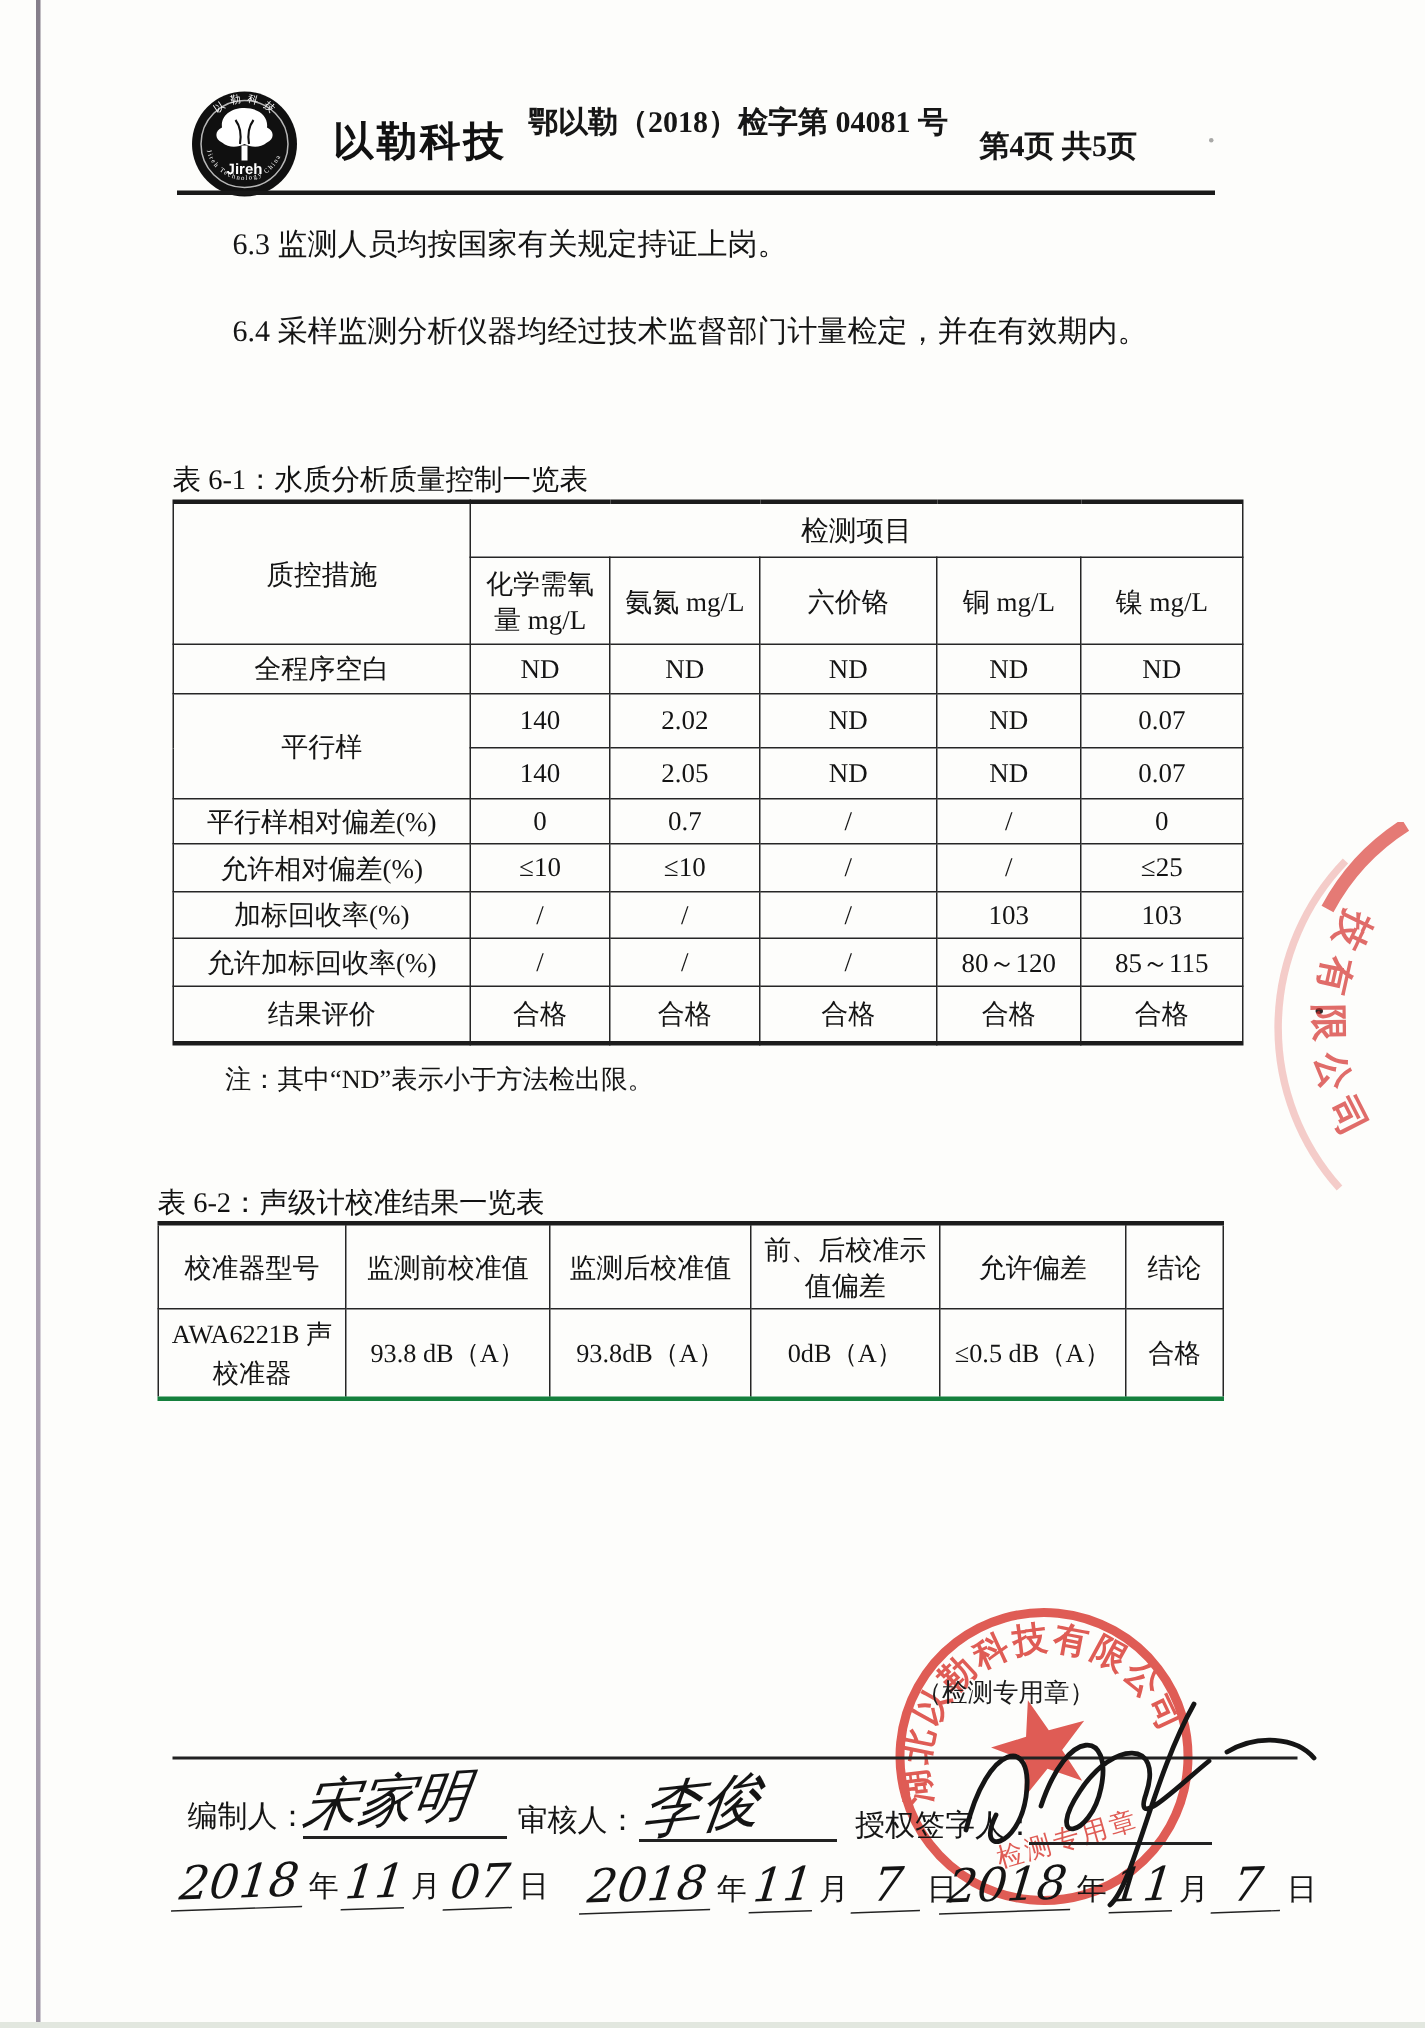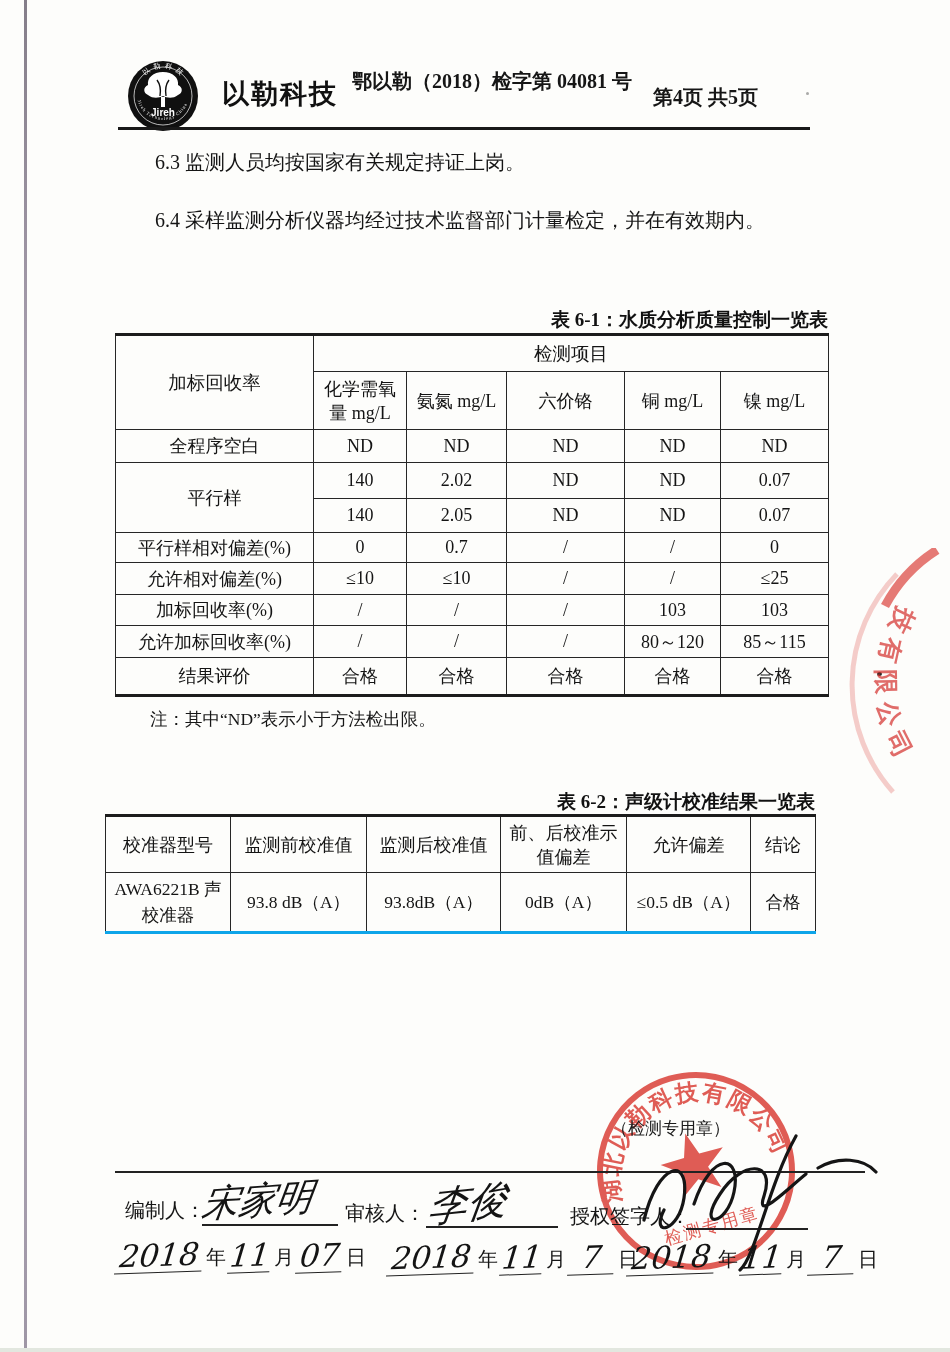--- a/index.html
+++ b/index.html
@@ -23,31 +23,31 @@
   .header-rule{position:absolute;left:118px;top:127px;width:692px;height:3px;background:#191919;}
 
   
   .para{position:absolute;font-size:20px;color:#151515;white-space:nowrap;}
   .p1{left:155px;top:149px;}
   .p2{left:155px;top:207px;}
   .p3{left:155px;top:232px;}
   .p4{left:122px;top:267px;}
 
   
-  .tbl-title{position:absolute;text-align:right;font-weight:bold;font-size:19px;color:#111;}
+  .tbl-title{position:absolute;text-align:left;font-weight:normal;font-size:19px;color:#111;}
   .t1-title{left:115px;width:713px;top:307px;}
   .t2-title{left:105px;width:710px;top:789px;}
 
   table{border-collapse:collapse;table-layout:fixed;position:absolute;background:transparent;}
   .t1{left:115px;top:333px;width:713px;}
   .t2{left:105px;top:814px;width:710px;}
   th,td{border:1.5px solid #262626;text-align:center;vertical-align:middle;
     font-size:18px;font-weight:normal;color:#141414;padding:0 2px;overflow:hidden;}
   .t1{border-top:3px solid #1c1c1c;border-bottom:3px solid #1c1c1c;}
-  .t2{border-top:3px solid #1c1c1c;border-bottom:3px solid #0ea5e9;}
+  .t2{border-top:3px solid #1c1c1c;border-bottom:3px solid #15803d;}
   .t1 tr.h1{height:37px;} .t1 tr.h1 th{font-size:18.5px;}
   .t1 tr.h2{height:58px;}
   .t1 tbody tr:nth-child(1){height:33px;}
   .t1 tbody tr:nth-child(2){height:36px;}
   .t1 tbody tr:nth-child(3){height:34px;}
   .t1 tbody tr:nth-child(4){height:30px;}
   .t1 tbody tr:nth-child(5){height:32px;}
   .t1 tbody tr:nth-child(6){height:31px;}
   .t1 tbody tr:nth-child(7){height:32px;}
   .t1 tbody tr:nth-child(8){height:38px;}
@@ -128,21 +128,21 @@
     <colgroup>
       <col style="width:198px">
         <col style="width:93px">
         <col style="width:100px">
       <col style="width:118px">
         <col style="width:96px">
         <col style="width:108px">
     </colgroup>
     <thead>
       <tr class="h1">
-        <th rowspan="2">加标回收率</th>
+        <th rowspan="2">质控措施</th>
         <th colspan="5">检测项目</th>
       </tr>
       <tr class="h2">
           <th>化学需氧量 mg/L</th>
           <th>氨氮 mg/L</th>
           <th>六价铬</th>
           <th>铜 mg/L</th>
           <th>镍 mg/L</th>
         </tr>
     </thead>

